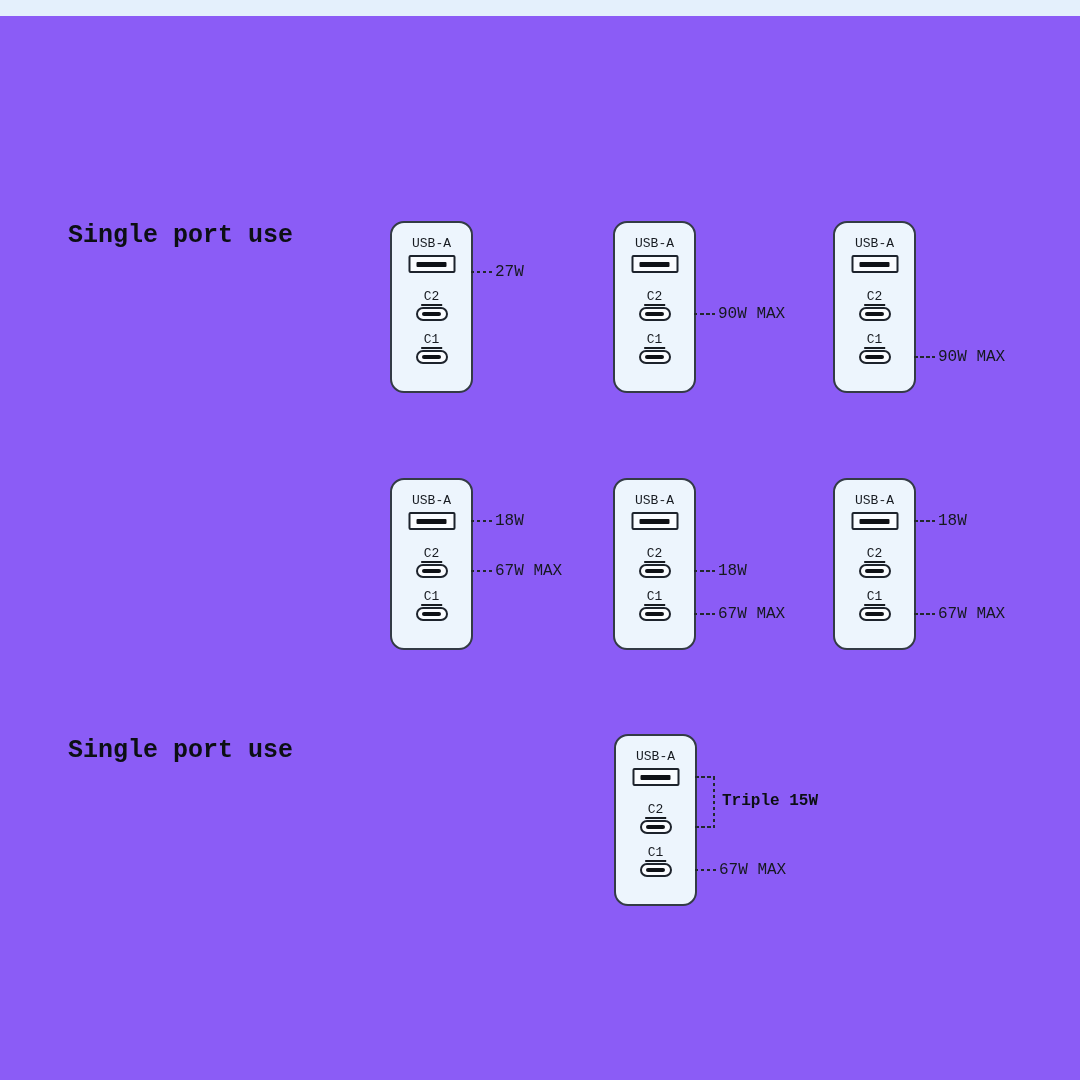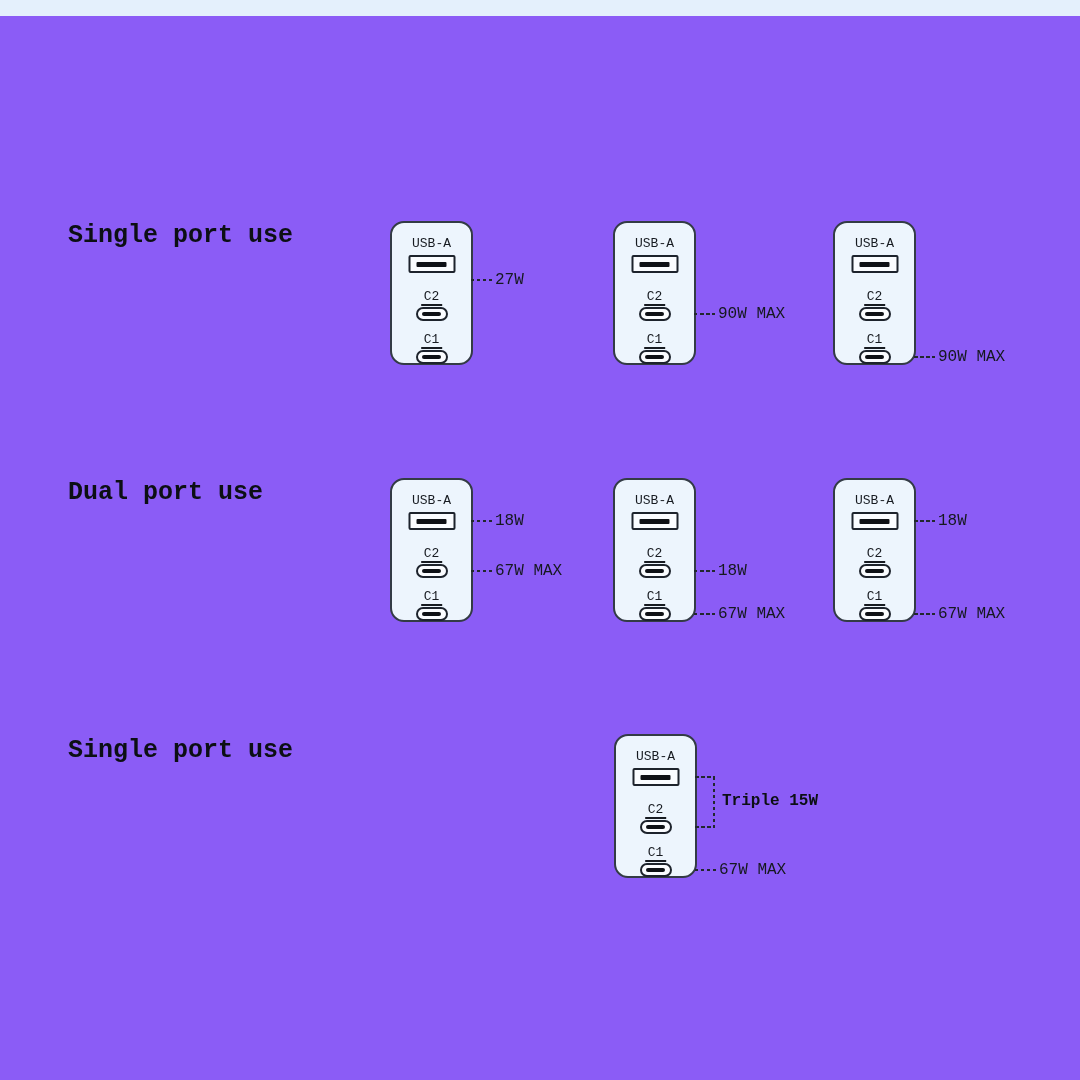--- a/index.html
+++ b/index.html
@@ -8,21 +8,21 @@
     background:#8b5cf6;color:#15181E;
     font-family:Liberation Mono, monospace;
     margin-top:16px;
   }
   .sec-title{
     position:absolute;left:68px;margin:0;
     font-size:25px;line-height:30px;font-weight:700;color:#0C0F14;
     white-space:nowrap;
   }
   .charger{
-    position:absolute;width:83px;height:144px;box-sizing:border-box;
+    position:absolute;width:83px;height:172px;box-sizing:border-box;
     background:#EDF5FD;border:2px solid #333B45;border-radius:14px;text-align:right;
   }
   .plabel{
     position:absolute;left:50%;transform:translateX(-50%);
     font-size:13px;line-height:15px;white-space:nowrap;color:#171B21;
   }
   .ul{border-bottom:2px solid #171B21;padding:0 3px;}
   .usba{
     position:absolute;left:50%;transform:translateX(-50%);
     width:47px;height:18px;box-sizing:border-box;
@@ -58,37 +58,36 @@
     position:absolute;left:calc(100% + 27px);
     font-size:16px;line-height:19px;font-weight:700;white-space:nowrap;color:#0C0F14;
   }
 </style>
 </head>
 <body>
 
 <div class="canvas">
 
   <h2 class="sec-title" style="top:205px">Single port use</h2>
-  <h2 class="sec-title" style="top:462px">Dual port use</h2>
   <h2 class="sec-title" style="top:720px">Single port use</h2>
 
   <div class="charger" style="left:390px;top:205px">
     <span class="plabel" style="top:13px">USB-A</span>
     <div class="usba" style="top:32px">
         <div class="usba-bar"></div>
       </div>
     <span class="plabel ul" style="top:66px">C2</span>
     <div class="cpill" style="top:84px">
         <div class="cbar"></div>
       </div>
     <span class="plabel ul" style="top:109px">C1</span>
     <div class="cpill" style="top:127px">
         <div class="cbar"></div>
       </div>
-    <div class="ann" style="top:47px">
+    <div class="ann" style="top:39px">
       <i class="dash"></i>
       <span class="ann-text">27W</span>
     </div>
   </div>
 
   <div class="charger" style="left:613px;top:205px">
     <span class="plabel" style="top:13px">USB-A</span>
     <div class="usba" style="top:32px">
         <div class="usba-bar"></div>
       </div>

